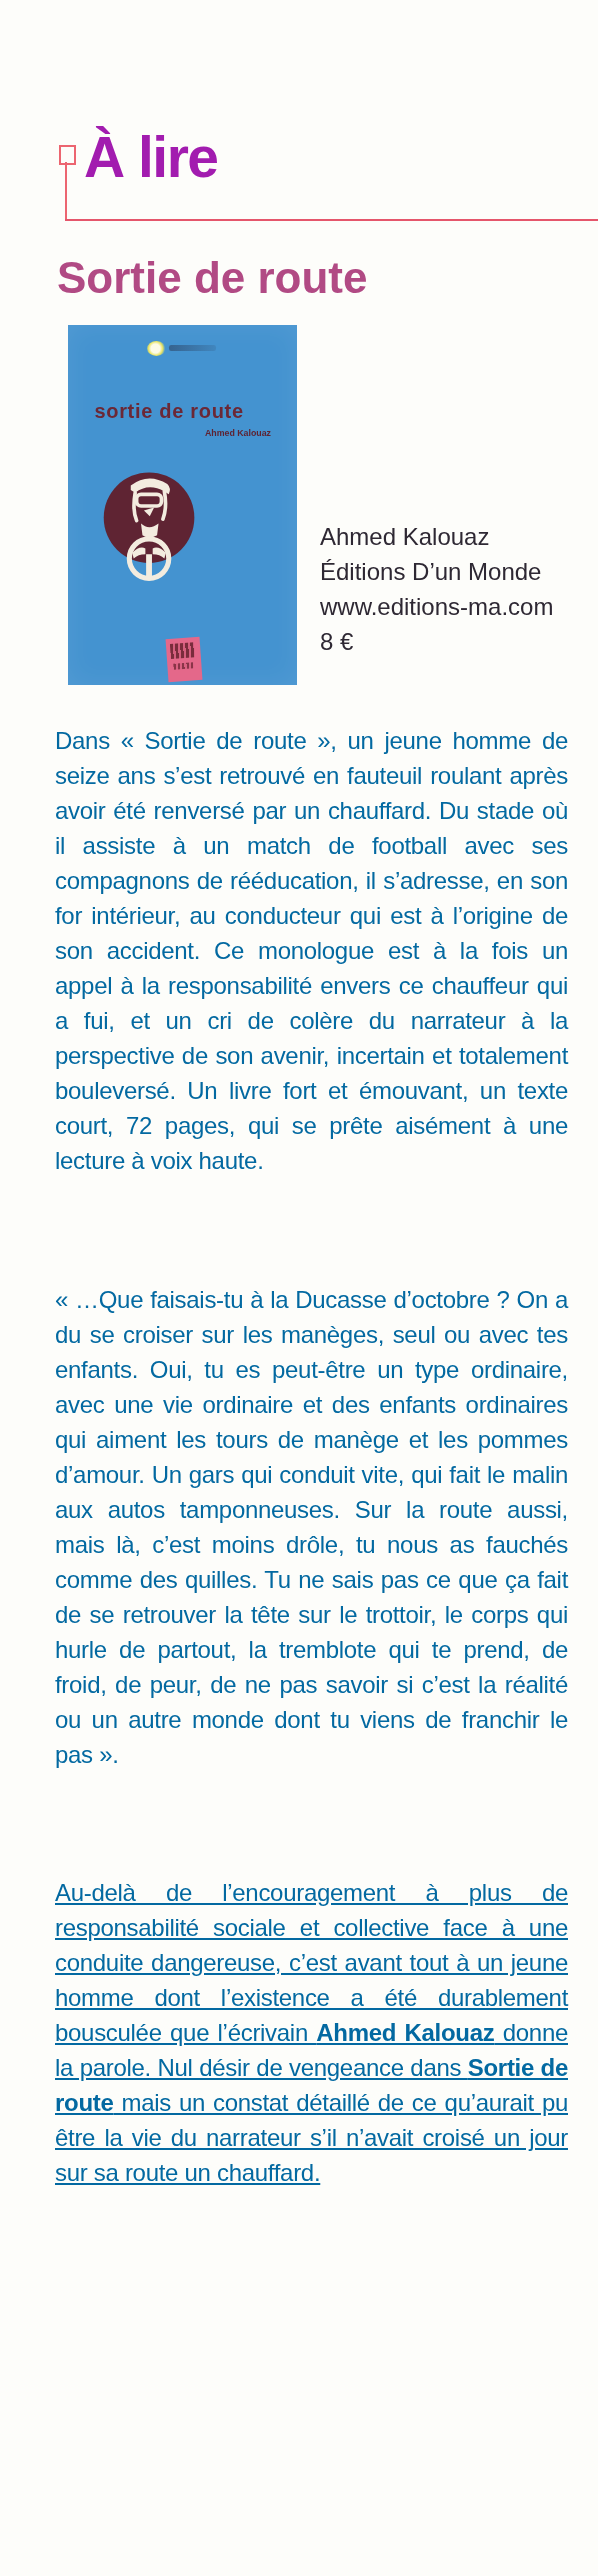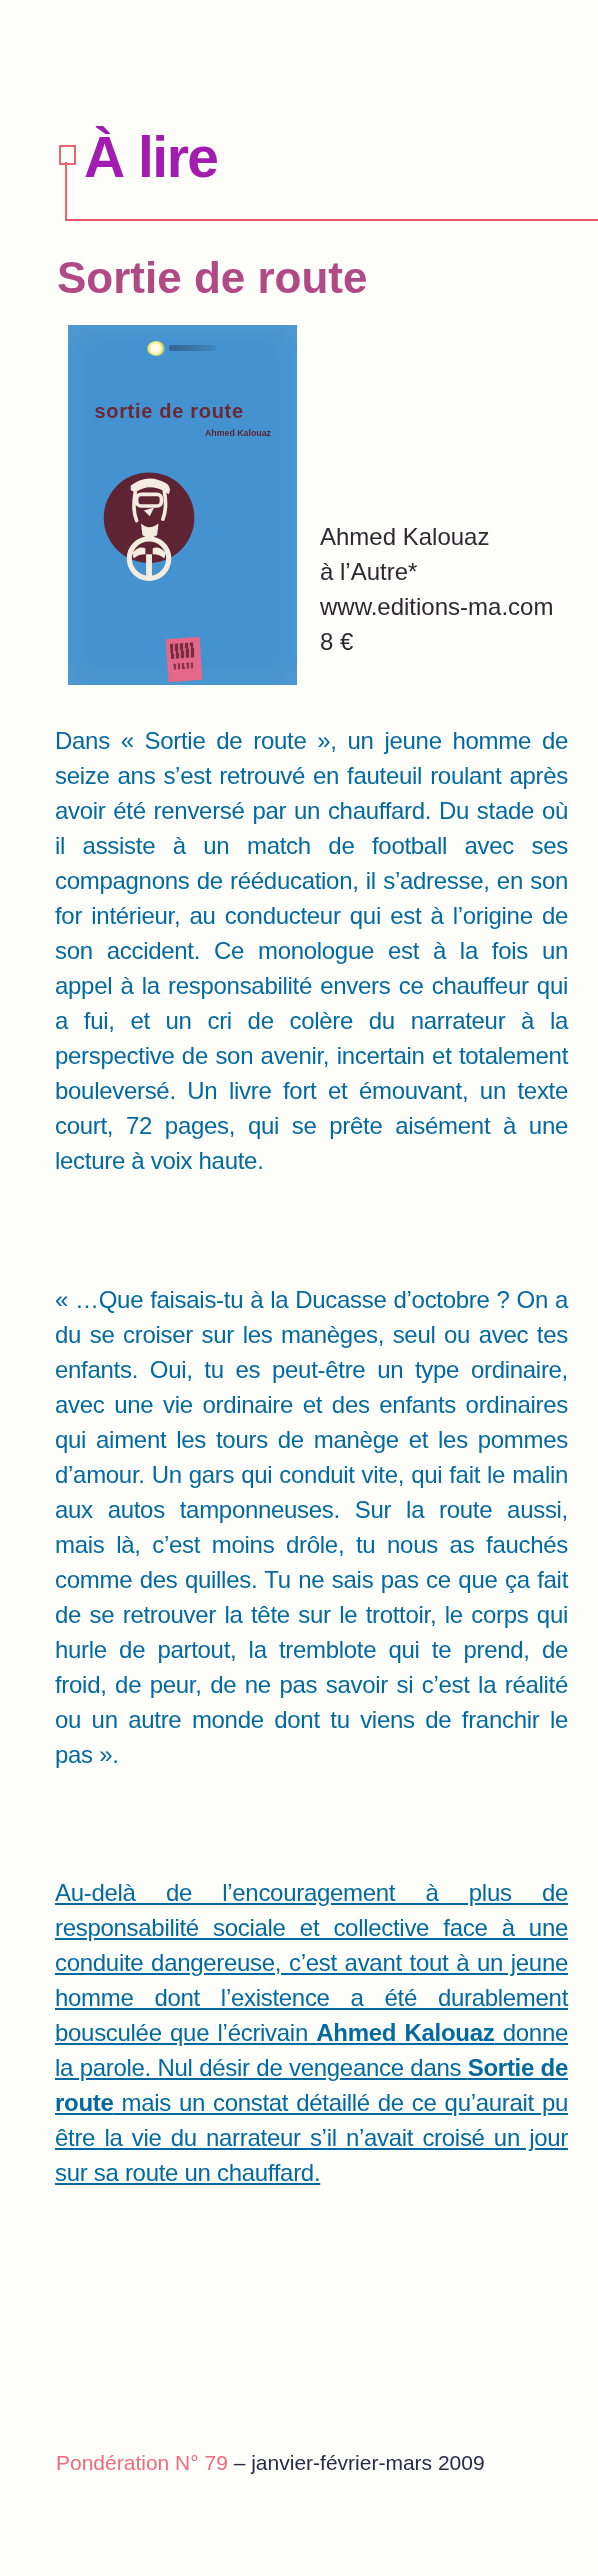--- a/index.html
+++ b/index.html
@@ -134,28 +134,27 @@
       <rect x="59" y="120" width="8" height="30" fill="#f3ecdf"></rect>
     </svg>
     <div class="cover-stamp">
       <div class="mark1"></div>
       <div class="mark2"></div>
     </div>
   </div>
 
   <div class="book-info">
     <div>Ahmed Kalouaz</div>
-    <div>à l’Autre*</div>
+    <div>Éditions D’un Monde</div>
     <div>www.editions-ma.com</div>
     <div>8 €</div>
   </div>
 
   <div class="bodycol p1">Dans « Sortie de route », un jeune homme de seize ans s’est retrouvé en fauteuil roulant après avoir été renversé par un chauffard. Du stade où il assiste à un match de football avec ses compagnons de rééducation, il s’adresse, en son for intérieur, au conducteur qui est à l’origine de son accident. Ce monologue est à la fois un appel à la responsabilité envers ce chauffeur qui a fui, et un cri de colère du narrateur à la perspective de son avenir, incertain et totalement bouleversé. Un livre fort et émouvant, un texte court, 72 pages, qui se prête aisément à une lecture à voix haute.</div>
 
   <div class="bodycol quote">« …Que faisais-tu à la Ducasse d’octobre ? On a du se croiser sur les manèges, seul ou avec tes enfants. Oui, tu es peut-être un type ordinaire, avec une vie ordinaire et des enfants ordinaires qui aiment les tours de manège et les pommes d’amour. Un gars qui conduit vite, qui fait le malin aux autos tamponneuses. Sur la route aussi, mais là, c’est moins drôle, tu nous as fauchés comme des quilles. Tu ne sais pas ce que ça fait de se retrouver la tête sur le trottoir, le corps qui hurle de partout, la tremblote qui te prend, de froid, de peur, de ne pas savoir si c’est la réalité ou un autre monde dont tu viens de franchir le pas ».</div>
 
   <div class="bodycol p3"><span>Au-delà de l’encouragement à plus de responsabilité sociale et collective face à une conduite dangereuse, c’est avant tout à un jeune homme dont l’existence a été durablement bousculée que l’écrivain </span><span class="bold">Ahmed Kalouaz</span><span> donne la parole. Nul désir de vengeance dans </span><span class="bold">Sortie de route</span><span> mais un constat détaillé de ce qu’aurait pu être la vie du narrateur s’il n’avait croisé un jour sur sa route un chauffard.</span></div>
 
 
-  <div class="footer"><span class="journal">Pondération N° 79</span><span class="issue"> – janvier-février-mars 2009</span></div>
 
 </div>
 
 
 </body></html>

